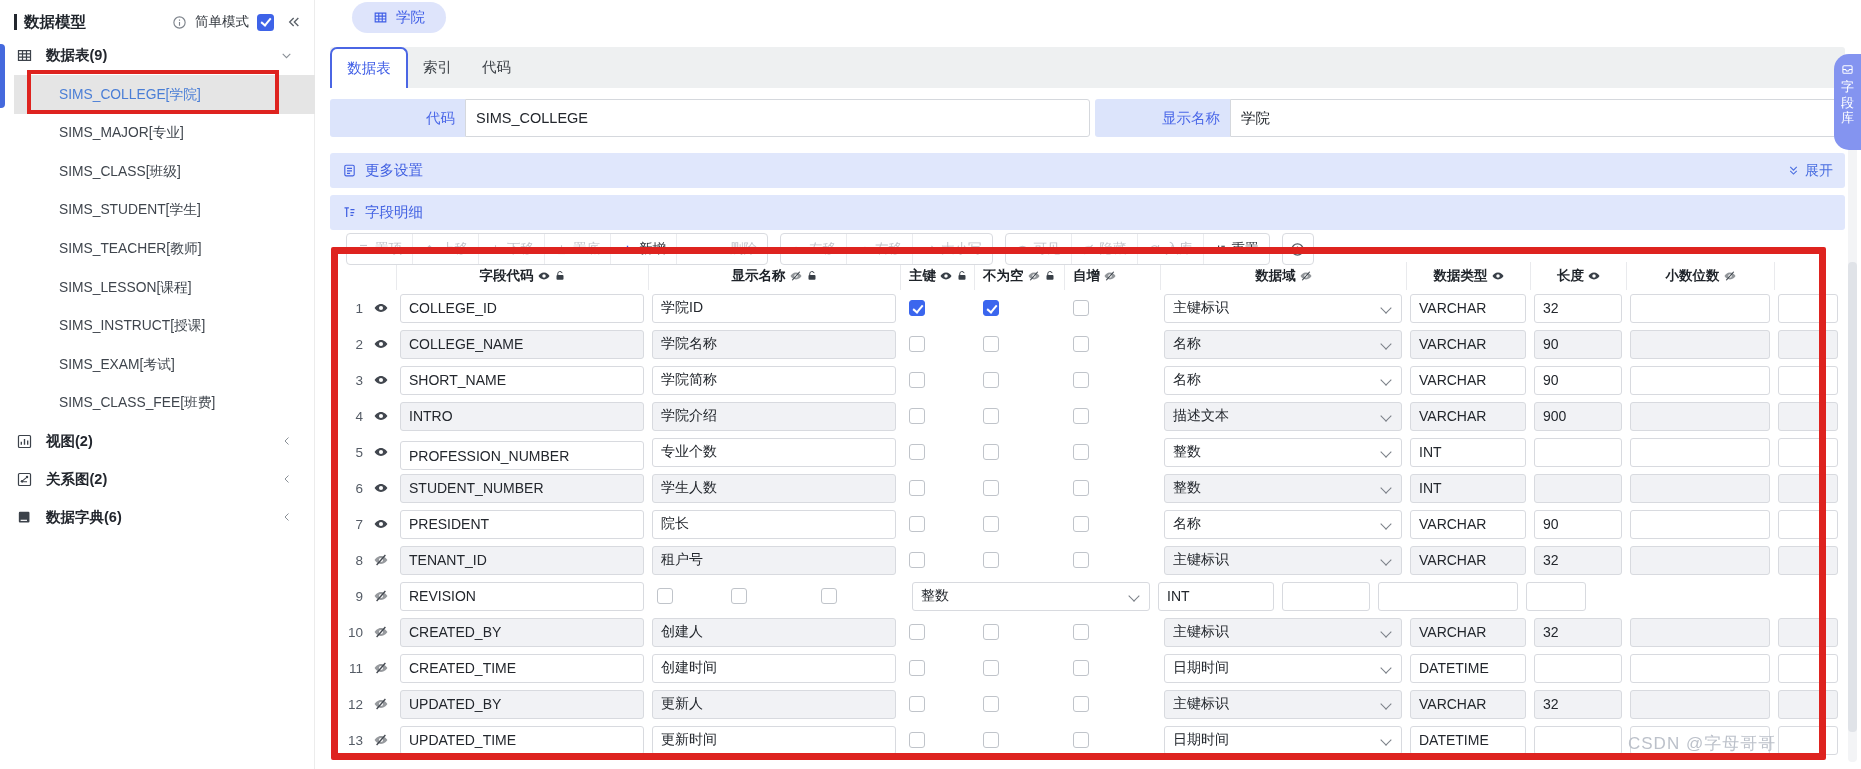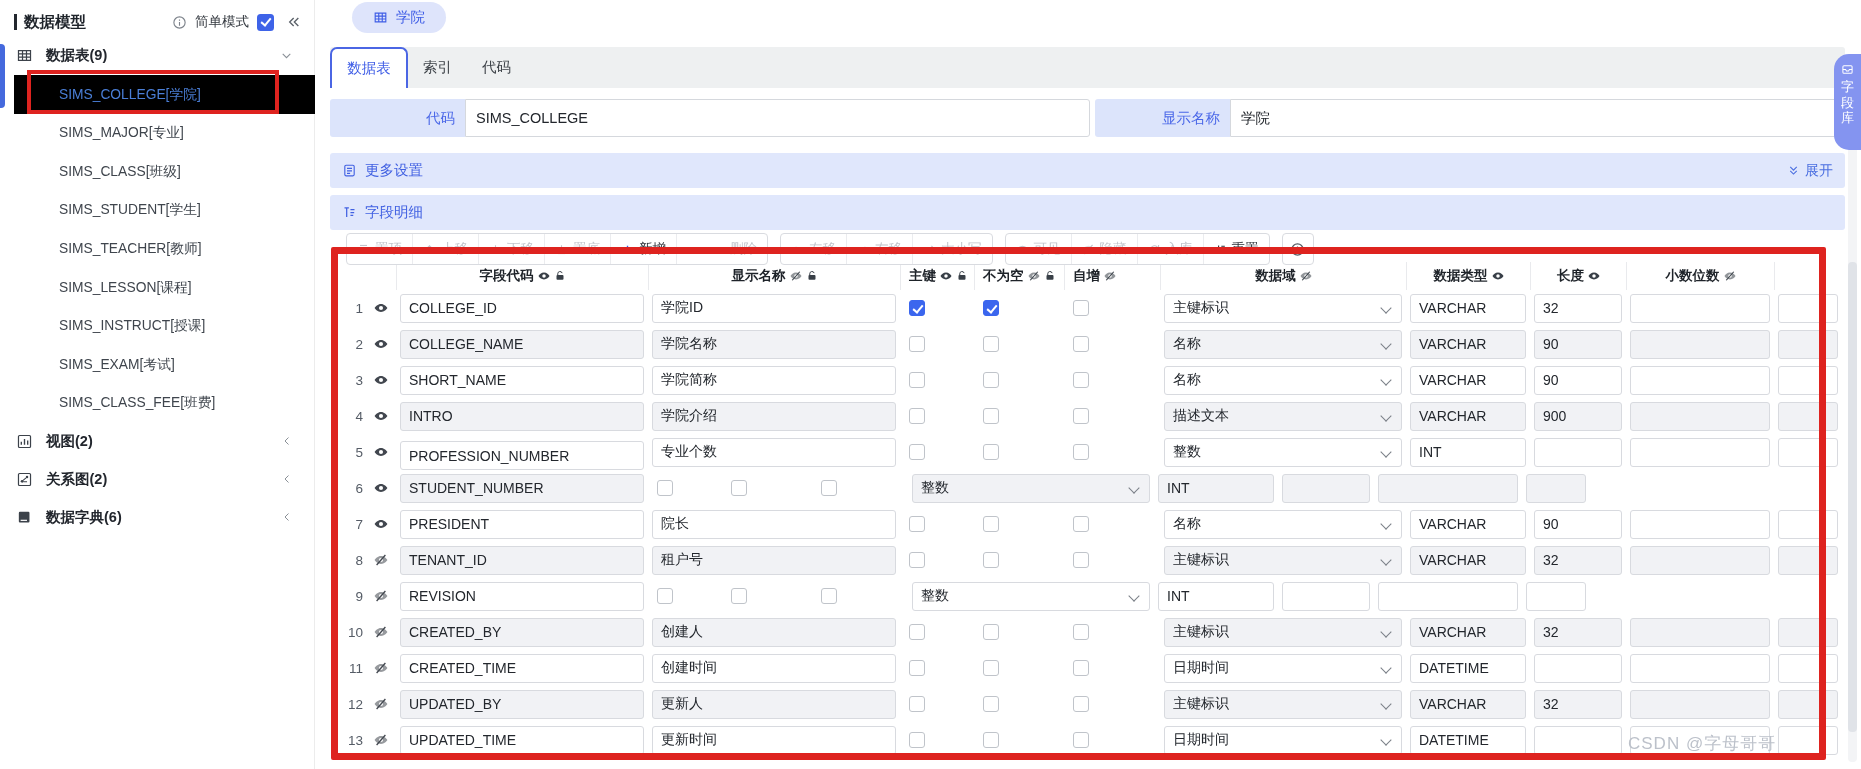--- a/index.html
+++ b/index.html
@@ -12,21 +12,21 @@
   #edge-bar{position:absolute;left:0;top:44px;width:5px;height:64px;background:#4569dd;border-radius:0 4px 4px 0;z-index:5}
   .sb-header{position:absolute;left:14px;top:9px;right:12px;height:26px;display:flex;align-items:center}
   .sb-title{font-weight:bold;font-size:15.5px;color:#1f242b;border-left:3px solid #23282f;padding-left:7px;line-height:16px}
   .sb-right{margin-left:auto;display:flex;align-items:center;gap:8px;color:#7d838b}
   .sb-mode{font-size:13.5px;color:#33383f}
   .cbx{width:17px;height:17px;border-radius:3.5px;background:#3e63e8;position:relative}
   .cbx::after{content:'';position:absolute;left:5.5px;top:2.5px;width:4px;height:8px;border:solid #fff;border-width:0 2px 2px 0;transform:rotate(40deg)}
   .sb-section{position:absolute;left:16px;width:287px;height:34px;display:flex;align-items:center;gap:13px;font-weight:bold;font-size:14.5px;color:#22262d;box-sizing:border-box}
   .sb-section .chev{margin-left:auto;color:#8a9097;margin-right:10px}
   .sb-item{position:absolute;left:14px;width:301px;height:39px;display:flex;align-items:center;padding-left:45px;font-size:13.8px;color:#3f454d;box-sizing:border-box;cursor:pointer}
-  .sb-item.selected{background:#000000;color:#4a7ed6}
+  .sb-item.selected{background:#e5e5e5;color:#4a7ed6}
 
   
   #red-box-sidebar{position:absolute;left:27px;top:70px;width:252px;height:44px;border:4px solid #de231f;box-sizing:border-box;z-index:90}
   #red-box-table{position:absolute;left:331px;top:247px;width:1495px;height:513px;border:7px solid #de231f;border-radius:2px;box-sizing:border-box;z-index:90}
 
   
   #pill-tab{position:absolute;left:352px;top:2px;height:31px;padding:0 21px;background:#dee4fb;border-radius:16px;color:#3f5de6;display:flex;align-items:center;gap:8px;font-size:14.5px}
   #tabbar{position:absolute;left:330px;top:47px;width:1515px;height:41px;background:#eef0f1;border-radius:3px;display:flex;align-items:stretch;box-sizing:border-box}
   .tab-active{width:78px;background:#fff;border:2px solid #4b66e4;border-bottom:none;border-radius:7px 7px 0 0;color:#3f5de6;display:flex;align-items:center;justify-content:center;font-size:14.5px;box-sizing:border-box}
   .tab{display:flex;align-items:center;padding:0 15px;font-size:14.5px;color:#3b4046}
@@ -683,20 +683,23 @@
             <span class="ico">
               <svg width="14" height="14" viewBox="0 0 24 24">
                 <path d="M12 5C6.5 5 2.6 9.6 1.3 11.4a1 1 0 000 1.2C2.6 14.4 6.5 19 12 19s9.4-4.6 10.7-6.4a1 1 0 000-1.2C21.4 9.6 17.5 5 12 5zm0 10.5a3.5 3.5 0 110-7 3.5 3.5 0 010 7z" fill="currentColor"></path>
               </svg>
             </span>
           </div>
         </div>
         <div class="t-cell" style="width: 252px;">
           <div class="box">STUDENT_NUMBER</div>
         </div>
+        <div class="t-cell" style="width: 252px;">
+          <div class="box">学生人数</div>
+        </div>
         <div class="t-cell ckc" style="width: 74px;">
           <div class="ck"></div>
         </div>
         <div class="t-cell ckc" style="width: 90px;">
           <div class="ck"></div>
         </div>
         <div class="t-cell ckc" style="width: 96px;">
           <div class="ck"></div>
         </div>
         <div class="t-cell" style="width: 246px;">

